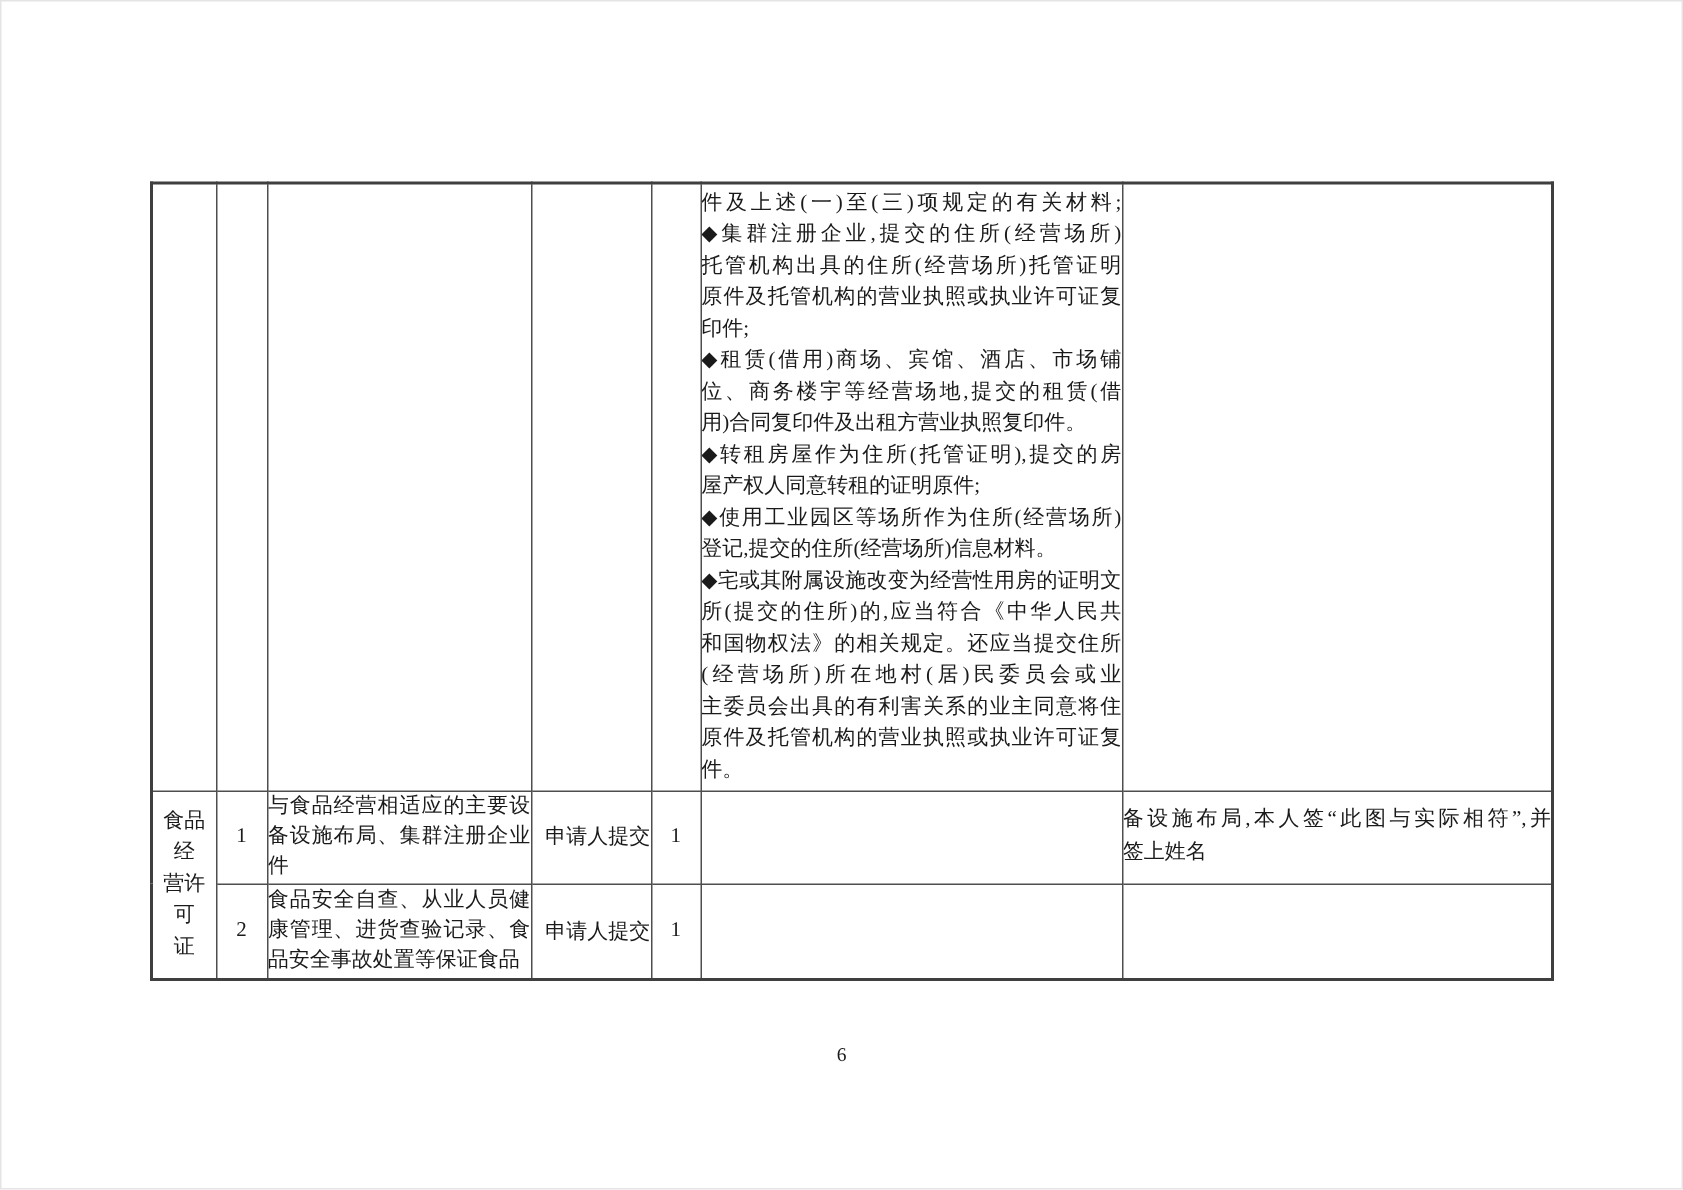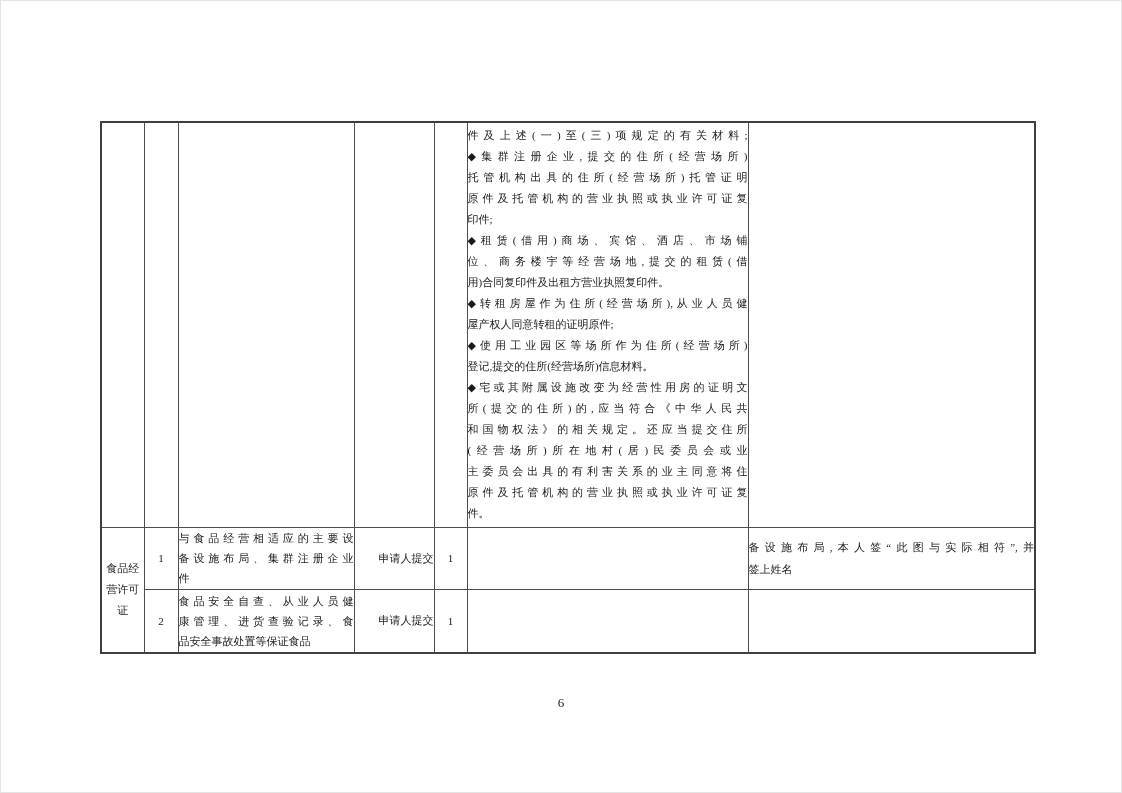--- a/index.html
+++ b/index.html
@@ -27,21 +27,21 @@
     left: 99px;
     top: 120px;
     width: 934px;
     border-collapse: collapse;
     table-layout: fixed;
     border: 2px solid #3f3f3f;
   }
   table.doc-table td {
     border: 1px solid #4e4e4e;
     padding: 0;
-    font-size: 11px;
+    font-size: 14px;
     vertical-align: middle;
     overflow: hidden;
     word-break: break-all;
   }
   tr.row-cont   { height: 405px; }
   tr.row-item-1 { height: 62px; }
   tr.row-item-2 { height: 64px; }
 
   td.cont-cell {
     vertical-align: top;
@@ -120,21 +120,21 @@
         <td></td>
         <td class="cont-cell">
             <div class="tline">件及上述(一)至(三)项规定的有关材料;</div>
             <div class="tline">◆集群注册企业,提交的住所(经营场所)</div>
             <div class="tline">托管机构出具的住所(经营场所)托管证明</div>
             <div class="tline">原件及托管机构的营业执照或执业许可证复</div>
             <div class="tline endline">印件;</div>
             <div class="tline">◆租赁(借用)商场、宾馆、酒店、市场铺</div>
             <div class="tline">位、商务楼宇等经营场地,提交的租赁(借</div>
             <div class="tline endline">用)合同复印件及出租方营业执照复印件。</div>
-            <div class="tline">◆转租房屋作为住所(经营场所),从业人员健</div>
+            <div class="tline">◆转租房屋作为住所(托管证明),提交的房</div>
             <div class="tline endline">屋产权人同意转租的证明原件;</div>
             <div class="tline">◆使用工业园区等场所作为住所(经营场所)</div>
             <div class="tline endline">登记,提交的住所(经营场所)信息材料。</div>
             <div class="tline">◆宅或其附属设施改变为经营性用房的证明文</div>
             <div class="tline">所(提交的住所)的,应当符合《中华人民共</div>
             <div class="tline">和国物权法》的相关规定。还应当提交住所</div>
             <div class="tline">(经营场所)所在地村(居)民委员会或业</div>
             <div class="tline">主委员会出具的有利害关系的业主同意将住</div>
             <div class="tline">原件及托管机构的营业执照或执业许可证复</div>
             <div class="tline endline">件。</div>

